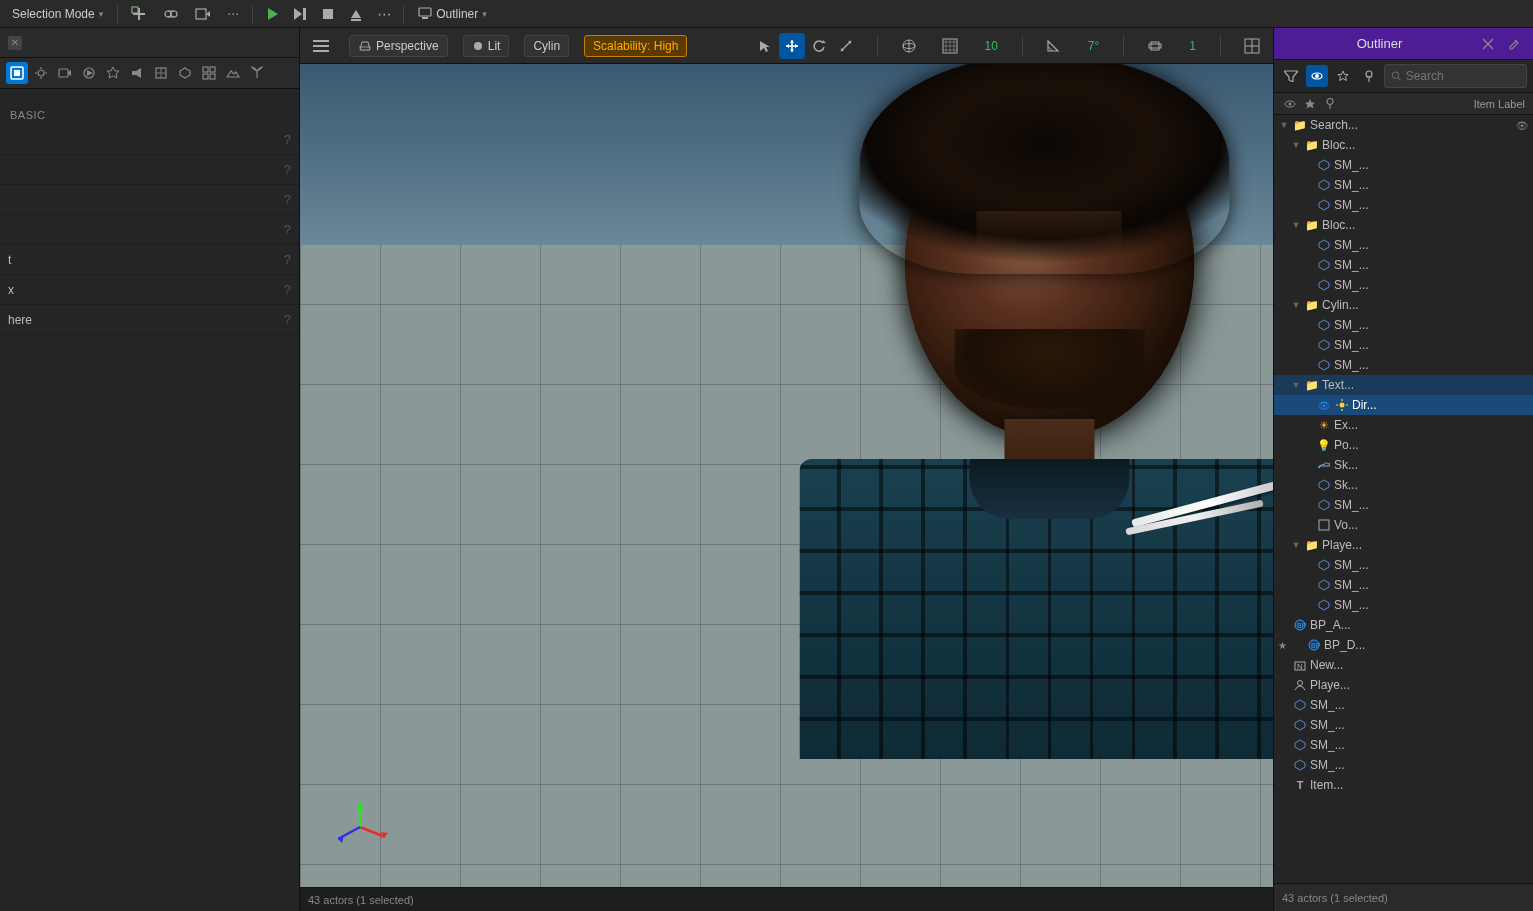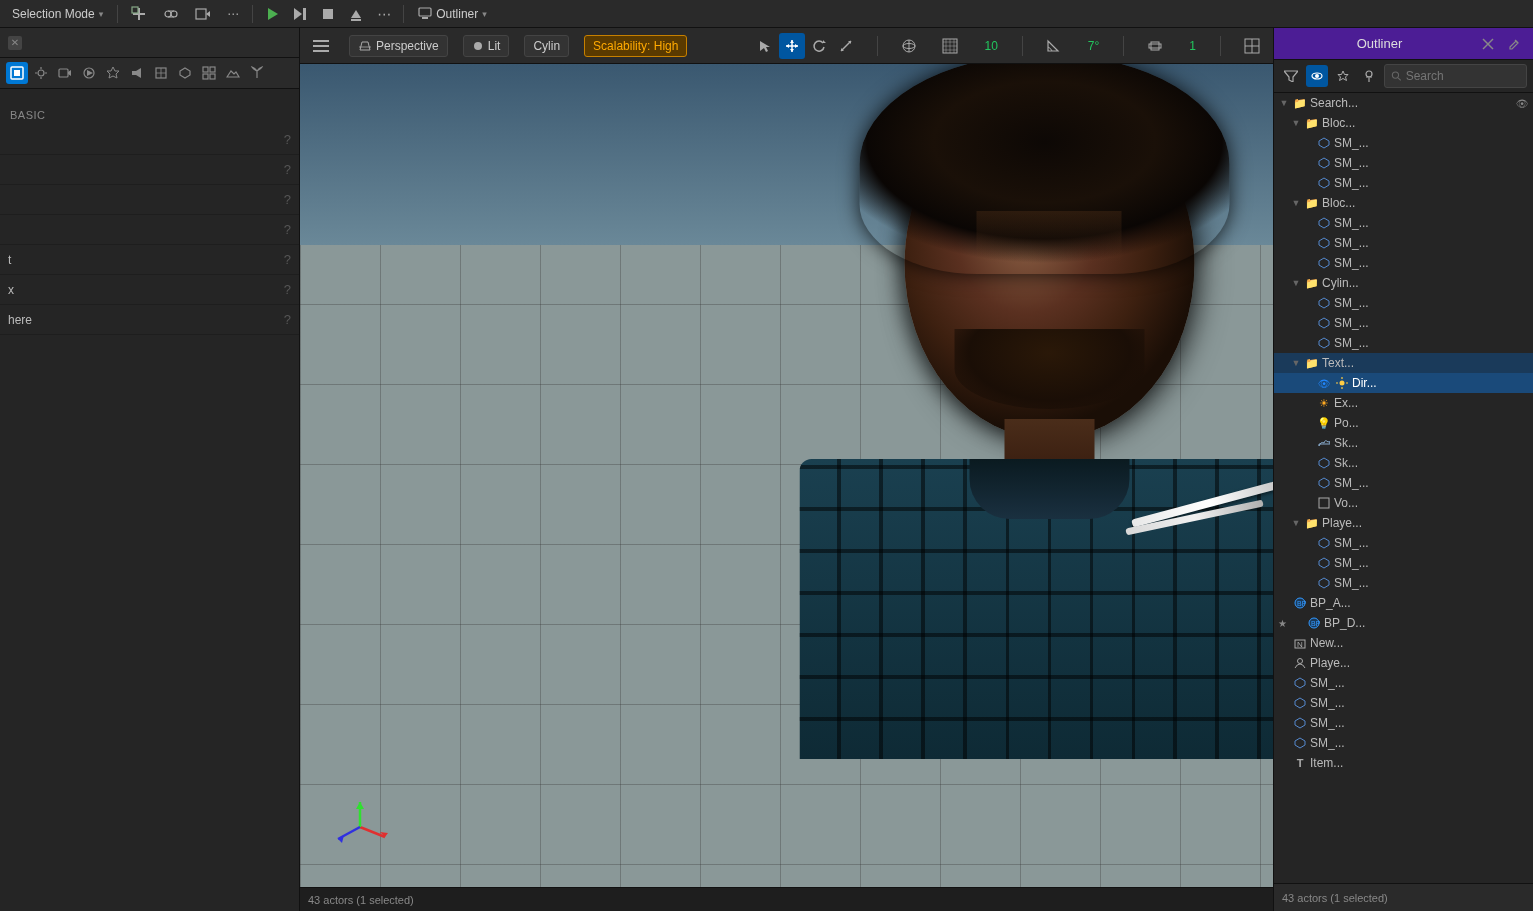--- a/index.html
+++ b/index.html
@@ -896,20 +896,41 @@
 
       <div class="outliner-search">
         <svg width="12" height="12" viewBox="0 0 12 12">
           <circle cx="5" cy="5" r="3.5" fill="none" stroke="#666" stroke-width="1.2"></circle>
           <line x1="8" y1="8" x2="11" y2="11" stroke="#666" stroke-width="1.2"></line>
         </svg>
         <input type="text" placeholder="Search" style="">
       </div>
     </div>
 
+    <div class="outliner-col-header">
+      <div style="width:16px;height:16px;display:flex;align-items:center;justify-content:center;">
+        <svg width="12" height="10" viewBox="0 0 12 10">
+          <ellipse cx="6" cy="5" rx="5" ry="3" fill="none" stroke="#888" stroke-width="1"></ellipse>
+          <circle cx="6" cy="5" r="1.5" fill="#888"></circle>
+        </svg>
+      </div>
+      <div style="width:16px;height:16px;display:flex;align-items:center;justify-content:center;">
+        <svg width="12" height="12" viewBox="0 0 12 12">
+          <polygon points="6,1 7.5,4.5 11,4.5 8.5,7 9.5,10.5 6,8.5 2.5,10.5 3.5,7 1,4.5 4.5,4.5" fill="#888"></polygon>
+        </svg>
+      </div>
+      <div style="width:16px;height:16px;display:flex;align-items:center;justify-content:center;">
+        <svg width="10" height="12" viewBox="0 0 10 12">
+          <line x1="5" y1="7" x2="5" y2="11" stroke="#888" stroke-width="1.2"></line>
+          <circle cx="5" cy="3.5" r="3" fill="none" stroke="#888" stroke-width="1.2"></circle>
+        </svg>
+      </div>
+      <div class="col-header-spacer"></div>
+      <span style="color:#999;font-size:11px;">Item Label</span>
+    </div>
 
     <div class="outliner-list">
 
       <div class="outliner-item folder outliner-indent-0">
         <span class="item-arrow">▼</span>
         <span class="item-icon" style="color:#c8a050;">📁</span>
         <span class="item-text">Search...</span>
         <div class="item-vis-icons">
           <span class="item-eye">👁</span>
         </div>

